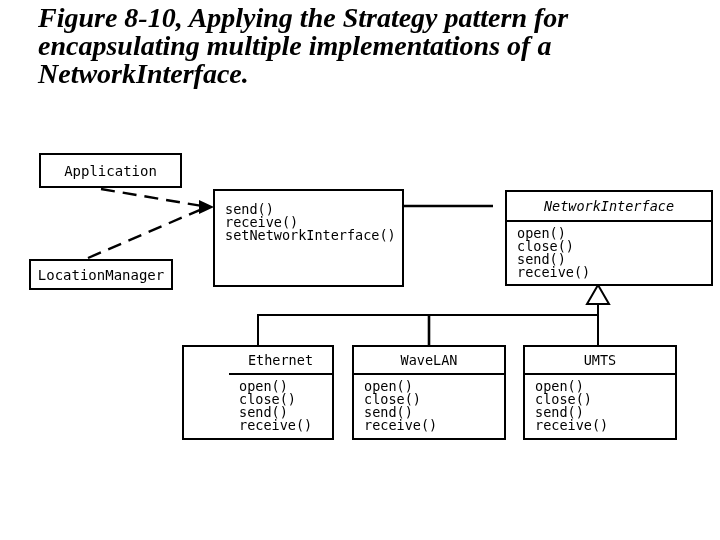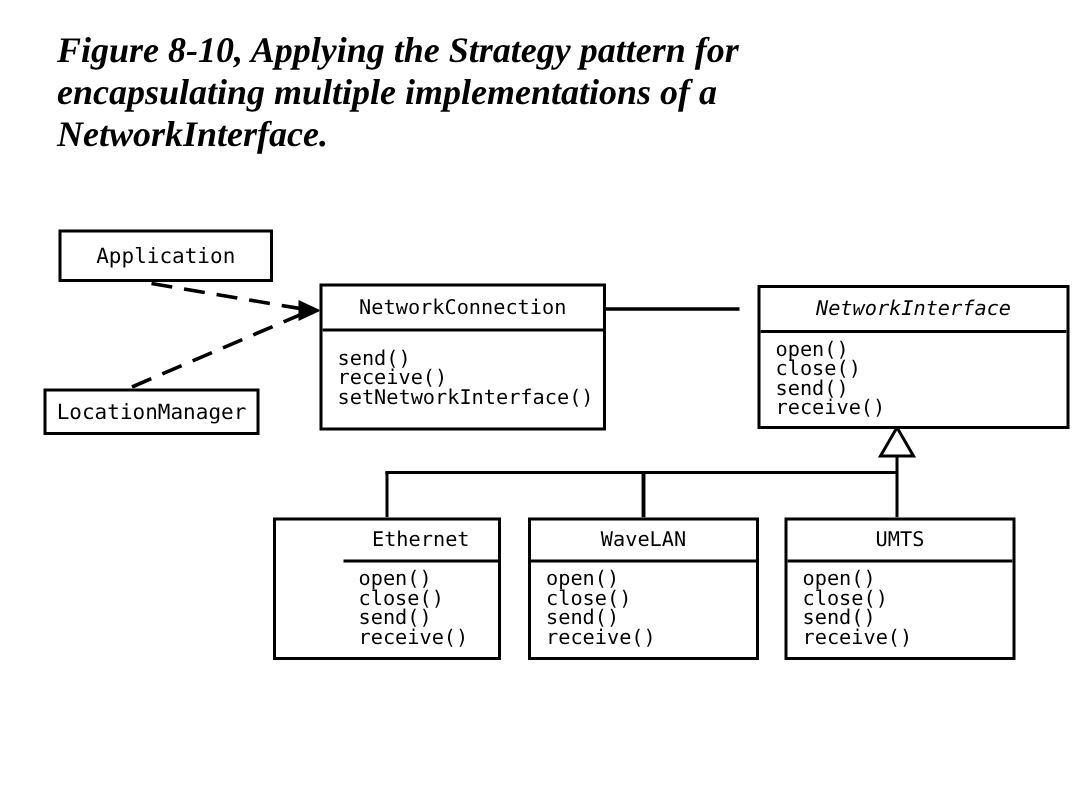--- a/index.html
+++ b/index.html
@@ -5,23 +5,23 @@
   html,body{margin:0;padding:0;background:#e8e8e8;}
   .slide{
     position:relative;
     width:720px;height:540px;
     background:#ffffff;
     overflow:hidden;
     font-family:"Liberation Serif", serif;
   }
   .slide-title{
     position:absolute;
-    left:38px;top:20px;width:580px;
+    left:38px;top:4px;width:580px;
     font-family:"Liberation Serif", serif;
-    font-size:24px;line-height:28px;
+    font-size:28px;line-height:28px;
     font-weight:bold;font-style:italic;
     color:#000000;
   }
   svg.connectors{position:absolute;left:0;top:0;}
   .uml-box{
     position:absolute;
     background:#ffffff;
     border:2px solid #000000;
     box-sizing:border-box;
     color:#000000;
@@ -88,23 +88,20 @@
 
   <div class="uml-box simple" style="left:39px;top:153px;width:143px;height:35px;">
     <div class="uml-name">Application</div>
   </div>
 
   <div class="uml-box simple" style="left:29px;top:259px;width:144px;height:31px;">
     <div class="uml-name">LocationManager</div>
   </div>
 
   <div class="uml-box box-networkconnection" style="left:213px;top:189px;width:191px;height:98px;">
-    <div class="uml-title">
-      <div class="uml-name">NetworkConnection</div>
-    </div>
     <div class="uml-methods pad-lg">
       <div>send()</div>
       <div>receive()</div>
       <div>setNetworkInterface()</div>
     </div>
   </div>
 
   <div class="uml-box abstract box-networkinterface" style="left:505px;top:190px;width:208px;height:96px;">
     <div class="uml-title">
       <div class="uml-name">NetworkInterface</div>

